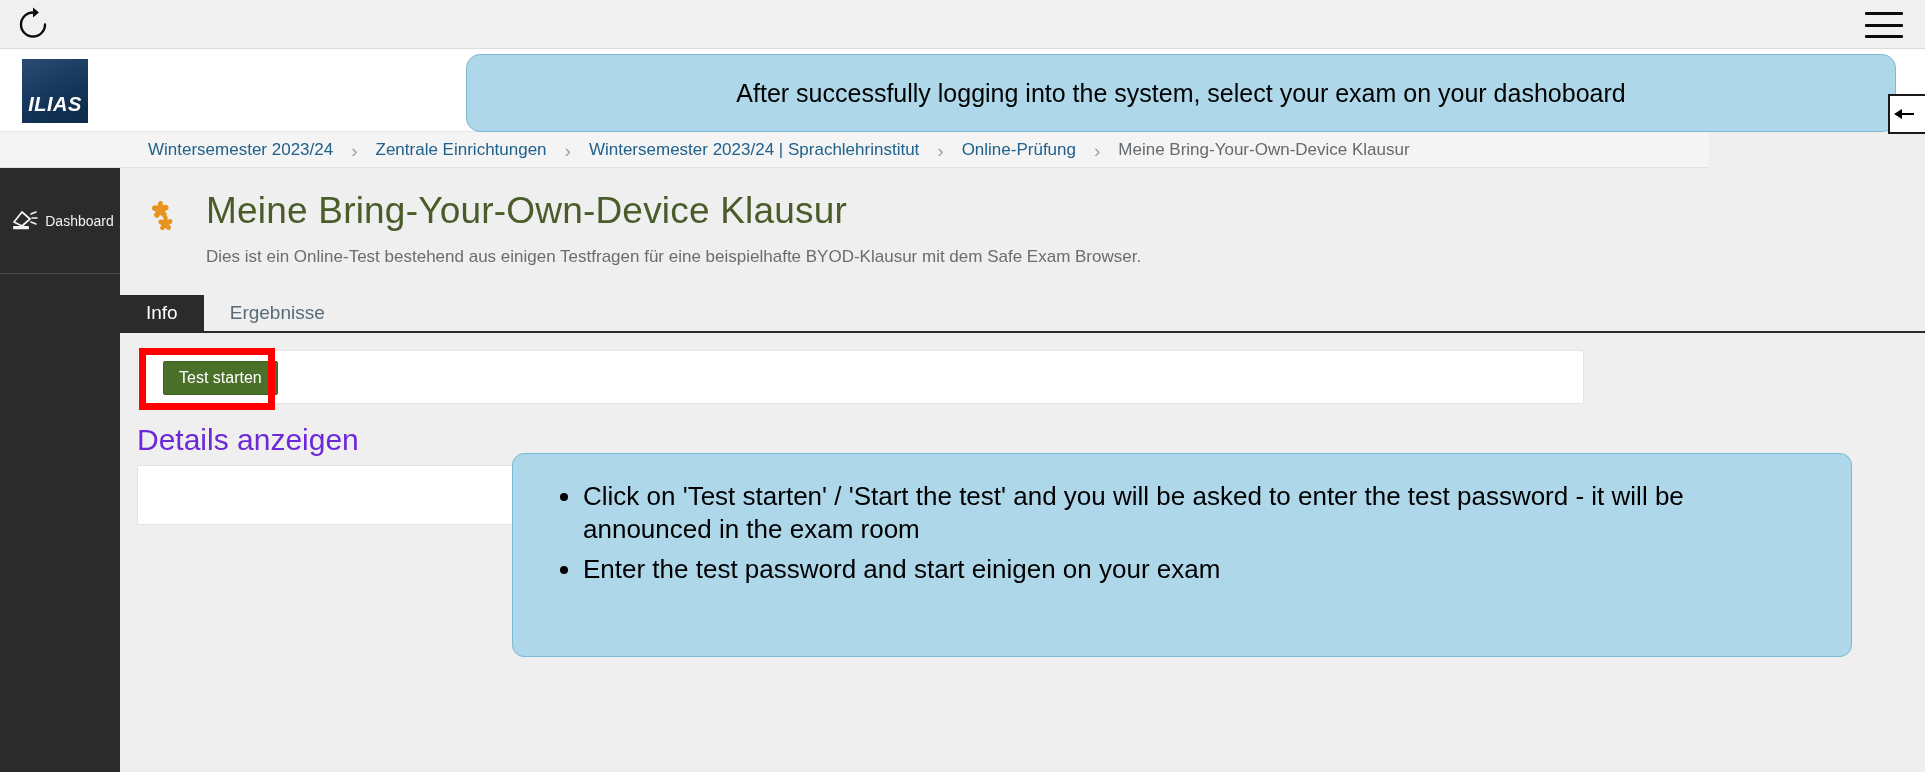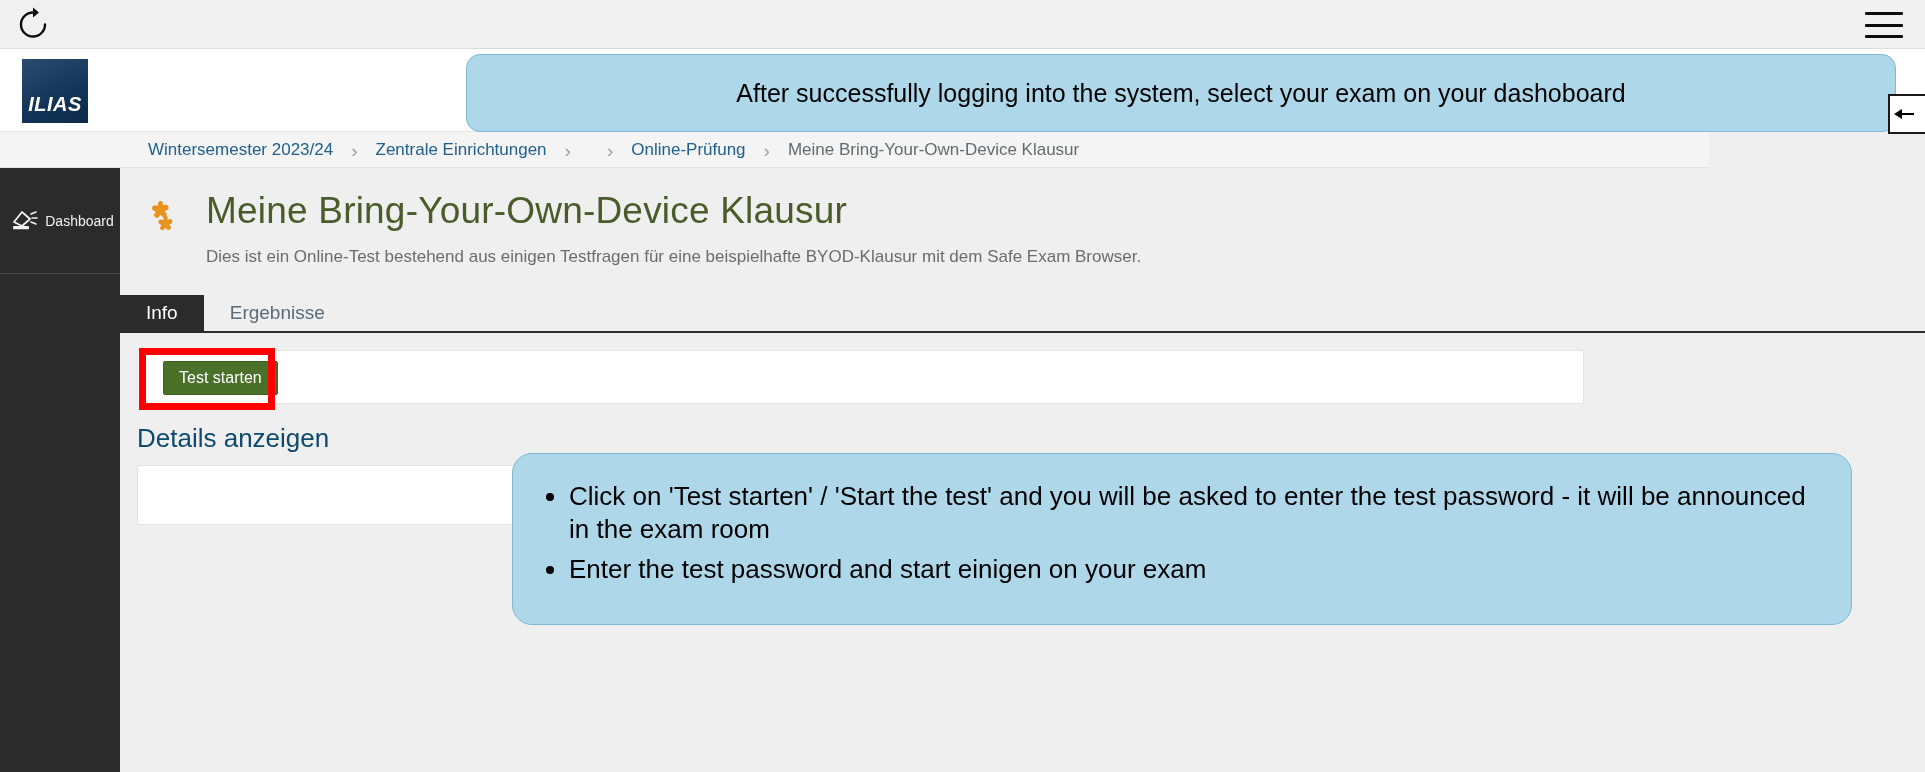--- a/index.html
+++ b/index.html
@@ -194,22 +194,22 @@
     position: absolute;
     left: 19px; top: 180px;
     width: 136px; height: 62px;
     border: 7px solid #ff0000;
     background: transparent;
     pointer-events: none;
   }
   #details-heading {
     position: absolute;
     left: 17px; top: 255px;
-    font-size: 26px;
-    color: #0c4a6e;
+    font-size: 30px;
+    color: #6d28d9;
     font-weight: 400;
   }
   #panel-details {
     position: absolute;
     left: 17px; top: 297px;
     width: 1447px; height: 60px;
     background: #ffffff;
     border: 1px solid #e4e4e4;
   }
 
@@ -227,23 +227,23 @@
     width: 1430px; height: 78px;
     border-radius: 14px;
     display: flex;
     align-items: center;
     justify-content: center;
     text-align: center;
   }
   #callout-top .txt { font-size: 25px; }
   #callout-bottom {
     left: 512px; top: 453px;
-    width: 1340px; height: 172px;
-    border-radius: 20px;
-    padding: 26px 44px 26px 22px;
+    width: 1340px; height: 204px;
+    border-radius: 12px;
+    padding: 26px 44px 26px 36px;
   }
   #callout-bottom ul {
     list-style: disc outside;
     margin: 0 0 0 34px;
     padding: 0;
   }
   #callout-bottom li {
     font-size: 26px;
     line-height: 1.28;
     margin-bottom: 6px;
@@ -285,20 +285,21 @@
 <div id="ilias-header">
   <div id="ilias-logo">ILIAS</div>
 </div>
 
 <div id="breadcrumb-bar">
   <nav id="breadcrumb">
     <span class="crumb">Wintersemester 2023/24</span>
     <span class="sep">›</span>
     <span class="crumb">Zentrale Einrichtungen</span>
     <span class="sep">›</span>
+    <span class="crumb">Wintersemester 2023/24 | Sprachlehrinstitut</span>
     <span class="sep">›</span>
     <span class="crumb">Online-Prüfung</span>
     <span class="sep">›</span>
     <span class="crumb current">Meine Bring-Your-Own-Device Klausur</span>
   </nav>
 </div>
 
 <div id="sidebar">
   <div id="sidebar-item-dashboard">
     <span class="lamp">

